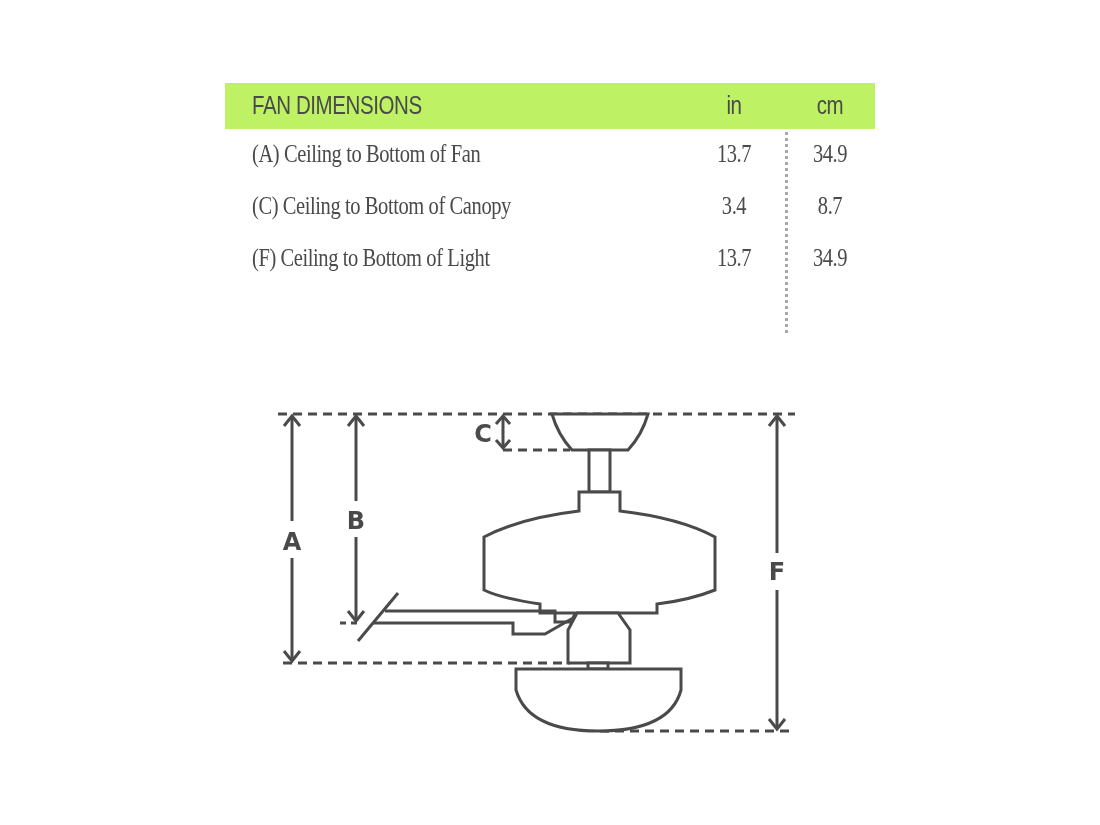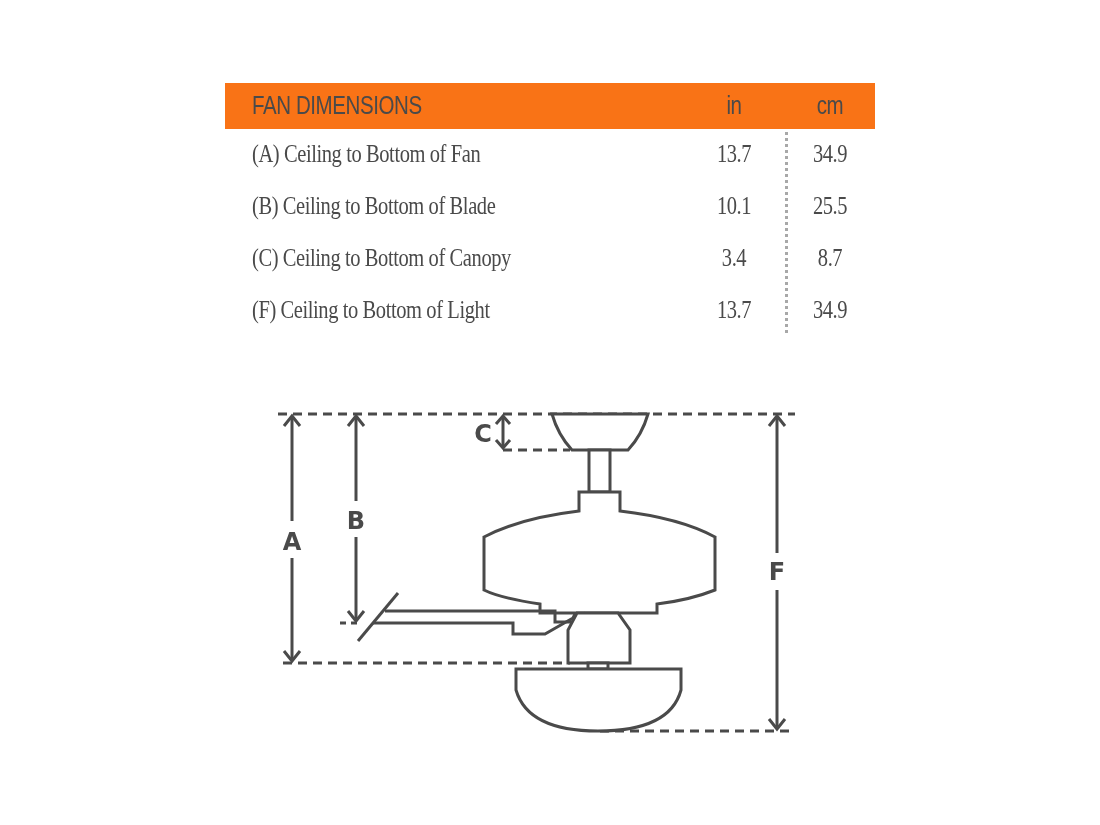--- a/index.html
+++ b/index.html
@@ -1,19 +1,19 @@
 <!DOCTYPE html>
 <html><head>
   <meta charset="utf-8">
   <style>
     html, body { margin: 0; padding: 0; background: #ffffff; }
     body { width: 1100px; height: 825px; position: relative; overflow: hidden;
            font-family: "Liberation Sans", sans-serif; color: #4a4a4a; }
     .table { position: absolute; left: 225px; top: 83px; width: 650px; }
-    .hdr { height: 46px; background: #f97316; position: relative; }
+    .hdr { height: 46px; background: #bef264; position: relative; }
     .row { height: 52px; position: relative; font-family: Liberation Serif, serif; }
     .cell { position: absolute; font-size: 25px; letter-spacing: -0.5px;
             transform: scaleX(0.82); transform-origin: left center; white-space: nowrap; }
     .hdr .cell { top: 8px; }
     .row .cell { top: 11px; }
     .lbl { left: 27px; }
     .num-in { left: 484px; width: 50px; text-align: center; transform-origin: center center; }
     .num-cm { left: 580px; width: 50px; text-align: center; transform-origin: center center; }
     .vsep { position: absolute; left: 560px; top: 0; width: 0; height: 250px;
             border-left: 3px dotted #a8a8a8; }
@@ -26,25 +26,20 @@
   <div class="vsep"></div>
   <div class="hdr">
     <span class="cell lbl">FAN DIMENSIONS</span>
     <span class="cell num-in">in</span>
     <span class="cell num-cm">cm</span>
   </div>
   <div class="row">
     <span class="cell lbl">(A) Ceiling to Bottom of Fan</span>
     <span class="cell num-in">13.7</span>
     <span class="cell num-cm">34.9</span>
-  </div>
-  <div class="row">
-    <span class="cell lbl">(B) Ceiling to Bottom of Blade</span>
-    <span class="cell num-in">10.1</span>
-    <span class="cell num-cm">25.5</span>
   </div>
   <div class="row">
     <span class="cell lbl">(C) Ceiling to Bottom of Canopy</span>
     <span class="cell num-in">3.4</span>
     <span class="cell num-cm">8.7</span>
   </div>
   <div class="row">
     <span class="cell lbl">(F) Ceiling to Bottom of Light</span>
     <span class="cell num-in">13.7</span>
     <span class="cell num-cm">34.9</span>

